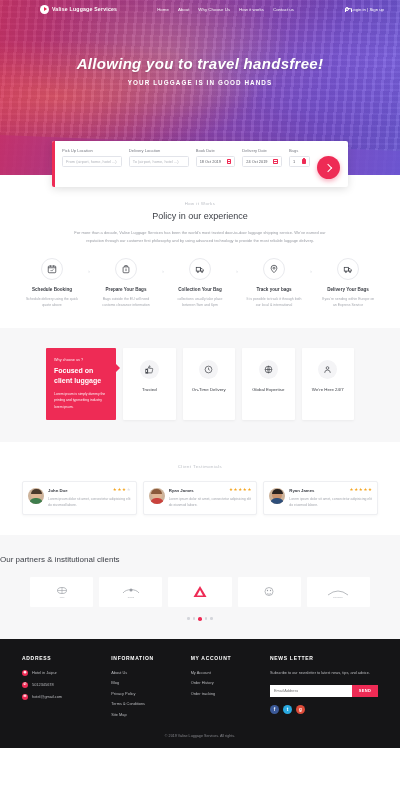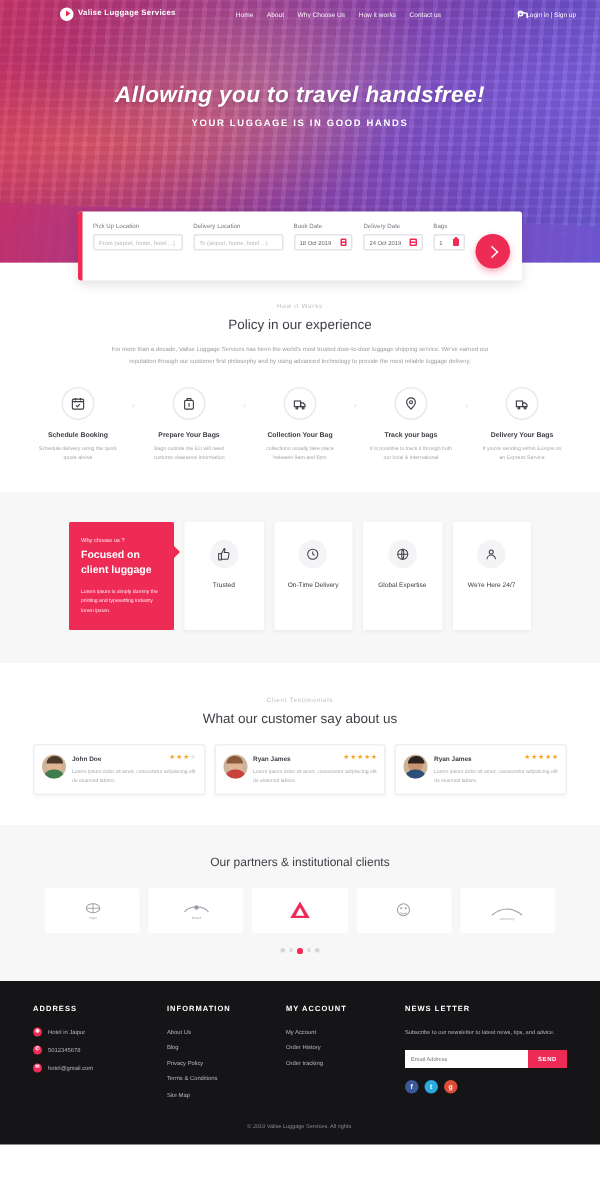--- a/index.html
+++ b/index.html
@@ -146,21 +146,21 @@
   .testi-body{flex:1; min-width:0;}
   .testi-top{display:flex;align-items:center;gap:3px;margin-bottom:3px;}
   .testi-name{font-size:4.3px;font-weight:bold;color:#3b3e45;white-space:nowrap;}
   .stars{display:flex;gap:.7px;margin-left:auto;}
   .star{font-size:4.4px;color:#f5a623;line-height:1;}
   .star.off{color:#e3e4e8;}
   .testi-text{font-size:3.4px;color:#a5a8af;line-height:1.85;}
 
   
   .partners-sec { background:#f7f7f8; padding:20px 0 18px; }
-  .partners-title{ text-align:center; font-size:8px; color:#3b3e45; }
+  .partners-title{ text-align:left; font-size:8px; color:#3b3e45; }
   .partner-row{ display:flex; justify-content:center; gap:6px; margin-top:13px; padding:0 30px; }
   .partner-card{ flex:1; height:30px; background:#fff; border-radius:1px; display:flex;align-items:center;justify-content:center; }
   .dots{ display:flex;justify-content:center;gap:3px;margin-top:10px; }
   .dot{ width:2.5px;height:2.5px;border-radius:50%;background:#d4d6db; }
   .dot.on{ background:#ee2b55; width:3.5px;height:3.5px; }
 
   
   .footer{ background:#151517; color:#fff; padding:16px 22px 10px; }
   .f-cols{ display:flex; gap:10px; }
   .f-col{ }
@@ -371,21 +371,20 @@
               <path d="M4.5 21a7.5 7.5 0 0 1 15 0"></path>
           </svg>
         </div>
         <div class="why-label">We're Here 24/7</div>
       </div>
     </div>
   </div>
 
   <div class="testi-sec">
     <div class="sec-eyebrow">Client Testimonials</div>
-    <div class="sec-title">What our customer say about us</div>
 
     <div class="testi-row">
       <div class="testi-card">
         <div class="avatar">
           <i class="av-face"></i>
             <i class="av-hair"></i>
             <i class="av-body"></i>
         </div>
         <div class="testi-body">
           <div class="testi-top">

